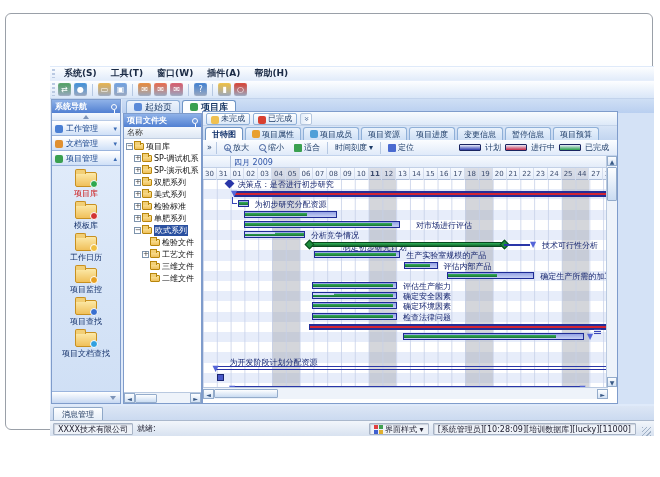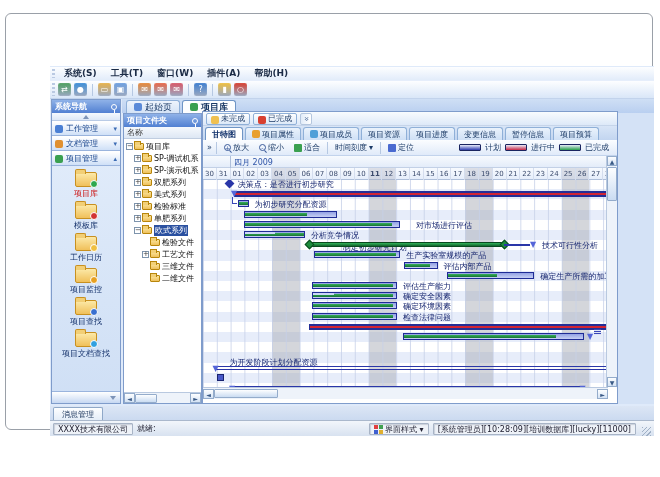--- a/index.html
+++ b/index.html
@@ -409,21 +409,21 @@
           <span class="daycell">16</span>
           <span class="daycell">17</span>
           <span class="daycell" style="background: rgba(170, 173, 185, 0.35);">18</span>
           <span class="daycell" style="background: rgba(170, 173, 185, 0.35);">19</span>
           <span class="daycell">20</span>
           <span class="daycell">21</span>
           <span class="daycell">22</span>
           <span class="daycell">23</span>
           <span class="daycell">24</span>
           <span class="daycell" style="background: rgba(170, 173, 185, 0.35);">25</span>
-          <span class="daycell" style="background: rgba(170, 173, 185, 0.35);">26</span>
+          <span class="daycell" style="background: rgba(170, 173, 185, 0.35);">44</span>
           <span class="daycell">27</span>
           <span class="daycell">28</span>
         </div>
       <div id="chart">
         <div id="stripes">
             <div class="stripe" style="top: -1px; background: rgb(255, 255, 255);"></div>
             <div class="stripe" style="top: 9.2px; background: rgb(231, 237, 250);"></div>
             <div class="stripe" style="top: 19.4px; background: rgb(255, 255, 255);"></div>
             <div class="stripe" style="top: 29.6px; background: rgb(231, 237, 250);"></div>
             <div class="stripe" style="top: 39.8px; background: rgb(255, 255, 255);"></div>

